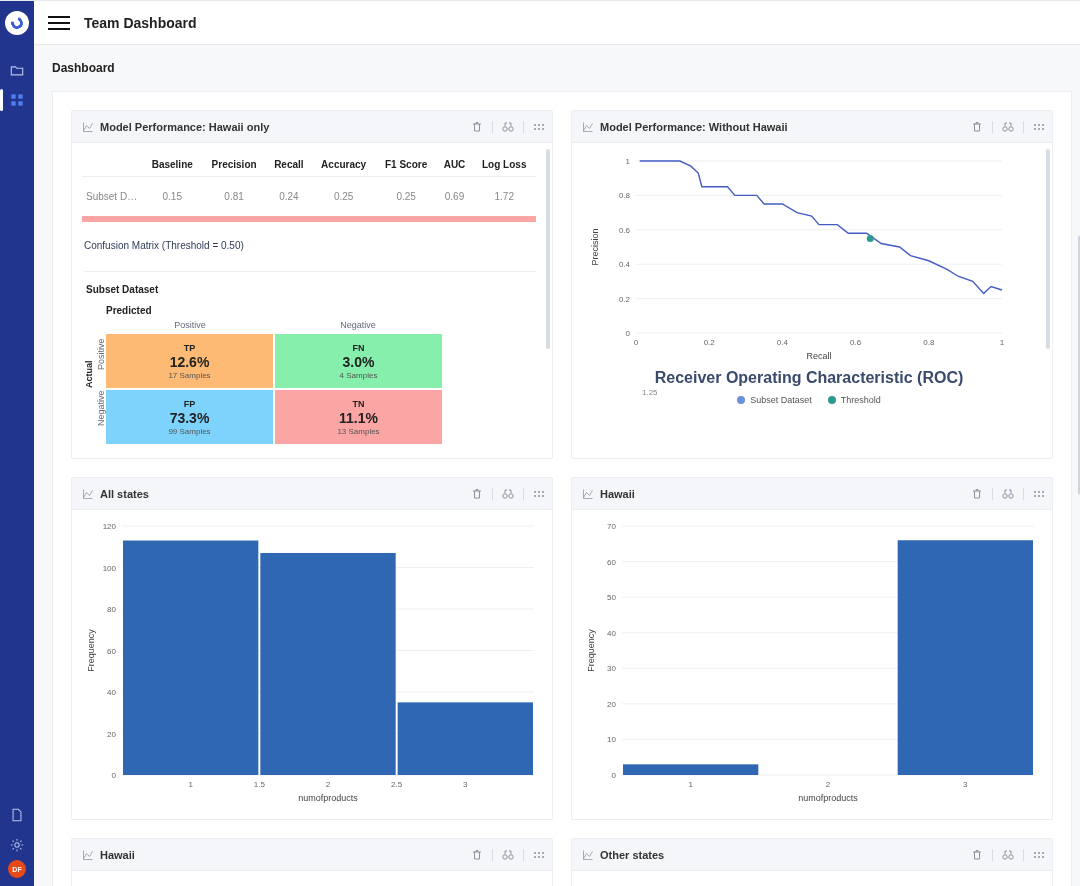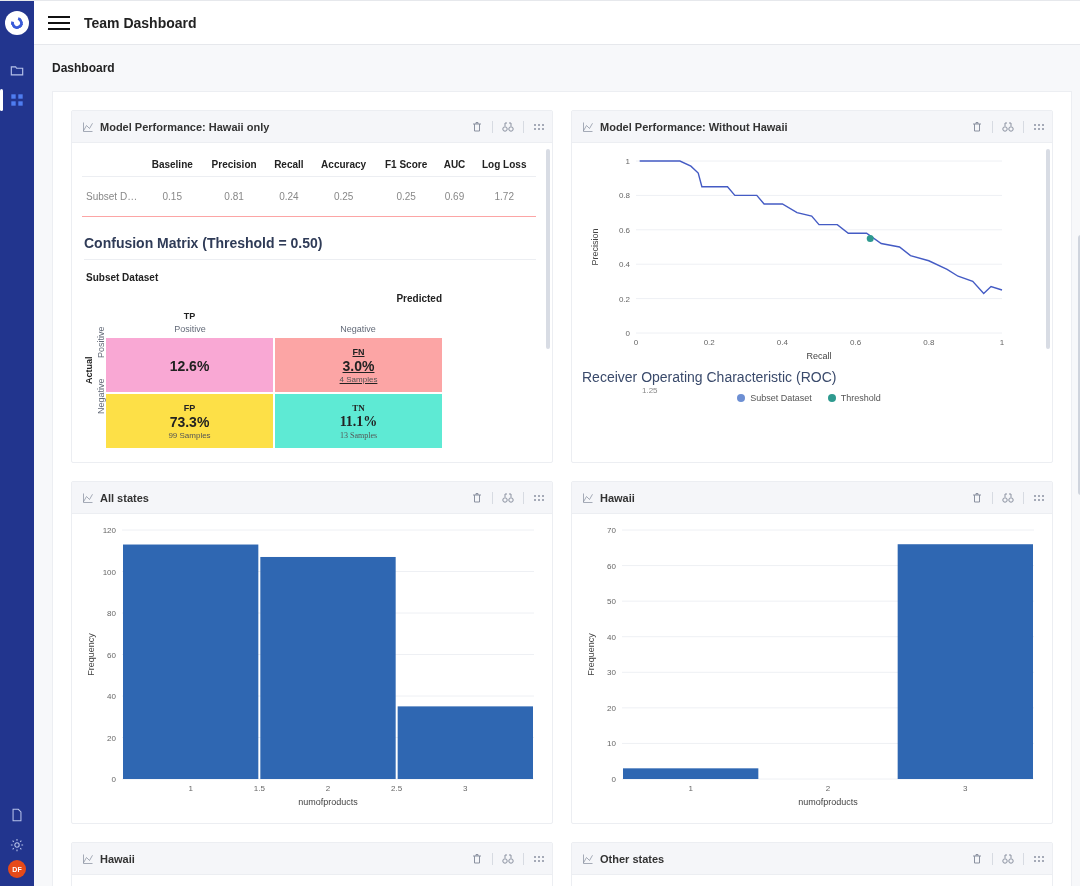--- a/index.html
+++ b/index.html
@@ -26,46 +26,46 @@
   .card { border:1px solid #eceef2; border-radius:2px; display:flex; flex-direction:column; }
   .card-header { height:32px; background:#f5f6f9; border-bottom:1px solid #eceef2; display:flex; align-items:center; padding:0 6px 0 10px; }
   .card-title { font-size:11px; font-weight:700; color:#333; }
   .card-actions { margin-left:auto; display:flex; align-items:center; gap:6px; }
   .card-action-ico { width:14px; height:14px; display:flex; align-items:center; justify-content:center; color:#6b7280; cursor:pointer; }
   .card-sep { width:1px; height:12px; background:#d7dbe2; margin:0 2px; }
   .card-body { padding:10px 10px 14px; flex:1; position:relative; }
   
   .metrics-table { width:100%; border-collapse:collapse; margin-bottom:18px; }
   .metrics-table th { font-size:10px; font-weight:700; color:#222; text-align:center; padding:6px 4px; border-bottom:1px solid #eceef2; }
-  .metrics-table td { font-size:10px; color:#888; text-align:center; padding:14px 4px; border-bottom:1px solid #fca5a5; }
+  .metrics-table td { font-size:10px; color:#888; text-align:center; padding:14px 4px; border-bottom:6px solid #fca5a5; }
   .metrics-table td.row-label { text-align:left; padding-left:4px; color:#888; max-width:50px; white-space:nowrap; overflow:hidden; text-overflow:ellipsis; }
-  .cm-heading { font-size:14px; font-weight:700; color:#2f3b57; margin:4px 0 10px 2px; border-bottom:1px solid #eceef2; padding-bottom:8px; }
+  .cm-heading { font-size:10px; font-weight:400; color:#2f3b57; margin:4px 0 10px 2px; border-bottom:1px solid #eceef2; padding-bottom:20px; }
   .subset-title { font-size:10px; font-weight:700; margin:12px 0 10px 4px; }
   .cm-wrap { display:flex; }
   .cm-axis-y { writing-mode:vertical-rl; transform:rotate(180deg); font-size:9px; font-weight:700; text-align:center; display:flex; align-items:center; justify-content:center; padding:0 2px; }
   .cm-sublabels-y { display:flex; flex-direction:column; }
   .cm-sublabel-y { writing-mode:vertical-rl; transform:rotate(180deg); font-size:9px; color:#636a78; display:flex; align-items:center; justify-content:center; height:54px; }
   .cm-right { flex:1; }
-  .cm-axis-x { text-align:right; font-size:10px; font-weight:700; margin-bottom:20px; }
+  .cm-axis-x { text-align:left; font-size:10px; font-weight:700; margin-bottom:4px; }
   .cm-sublabels-x { display:flex; }
   .cm-sublabel-x { flex:1; text-align:center; font-size:9px; color:#636a78; margin-bottom:4px; }
   .cm-grid { display:grid; grid-template-columns:1fr 1fr; grid-template-rows:54px 54px; gap:2px; }
   .cm-cell { display:flex; flex-direction:column; align-items:center; justify-content:center; font-size:9px; }
   .cm-cell b { font-size:9px; font-weight:700; }
   .cm-cell .pct { font-size:14px; font-weight:700; margin:1px 0; }
   .cm-cell .samples { font-size:8px; color:#555; }
-  .tp { background:#f9a8d4;gap:36px; }
-  .fn { background:#fca5a5;text-decoration:underline; }
-  .fp { background:#fde047; }
-  .tn { background:#5eead4;font-family:Liberation Serif, serif; }
+  .tp { background:#fdba74; }
+  .fn { background:#86efac; }
+  .fp { background:#7dd3fc; }
+  .tn { background:#fca5a5; }
   
   .chart-svg { display:block; }
   .axis-label { font-size:9px; fill:#444; }
   .tick { font-size:8px; fill:#666; }
-  .chart-subtitle { font-size:14px; font-weight:400; margin-top:6px; color:#3a4a6b; }
+  .chart-subtitle { font-size:16px; font-weight:700; text-align:center; margin-top:6px; color:#3a4a6b; }
   .legend { display:flex; justify-content:center; gap:16px; margin-top:10px; }
   .legend-item { font-size:9px; color:#555; display:flex; align-items:center; gap:5px; }
   .legend-swatch { width:8px; height:8px; border-radius:50%; }
   
   .vscroll { position:absolute; right:6px; top:80px; width:6px; height:530px; background:transparent; border-radius:3px; }
   .vscroll .thumb { position:absolute; left:0; right:0; top:110px; height:260px; background:#cfd4dd; border-radius:3px; }
   .card .mini-scroll { position:absolute; right:2px; top:6px; width:4px; height:270px; }
   .card .mini-scroll .thumb { position:absolute; left:0; right:0; top:0; height:200px; background:#d8dce4; border-radius:2px; }
   .ico-grip { width:10px; height:10px; display:grid; grid-template-columns:repeat(3,2px); grid-template-rows:repeat(2,2px); gap:2px; align-content:center; }
   .ico-grip span { width:2px; height:2px; background:#8a91a0; border-radius:50%; }

